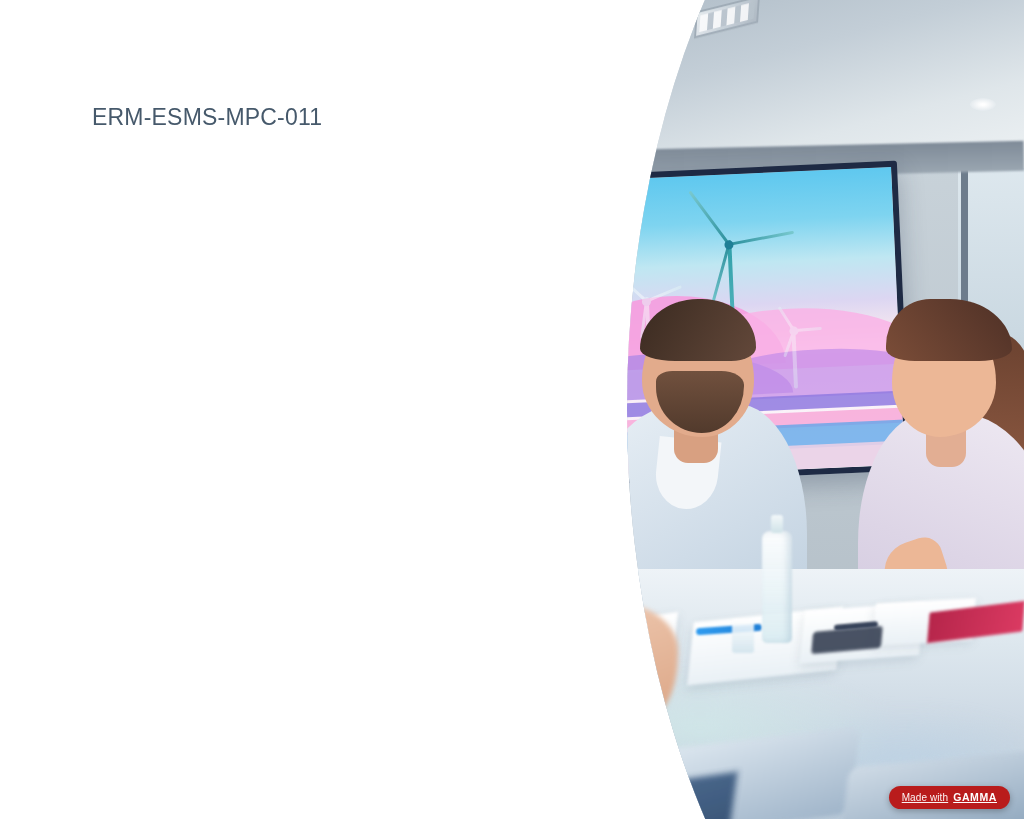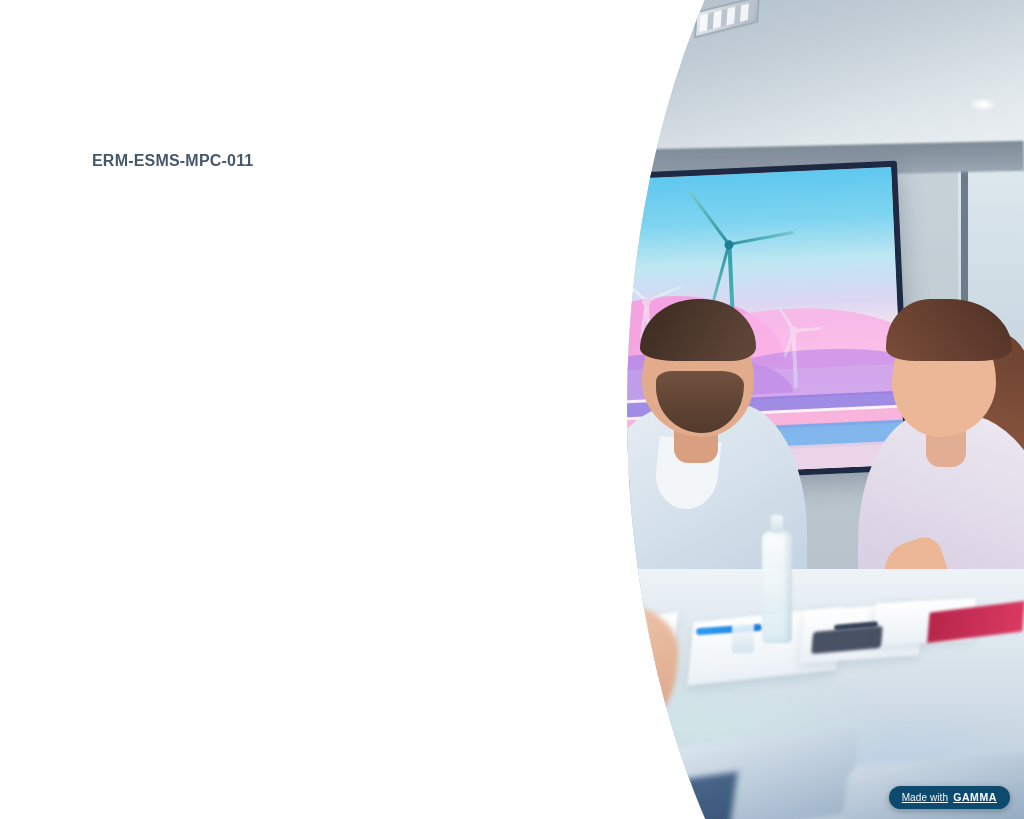--- a/index.html
+++ b/index.html
@@ -25,23 +25,22 @@
   }
   .title {
     font-size:54px;
     font-weight:700;
     line-height:1.13;
     letter-spacing:-0.9px;
     color:#36465a;
     max-width:420px;
   }
   .doc-code {
-    margin-top:48px;
-    font-size:16px;
-    font-weight:700;
+    font-size:23px;
+    font-weight:400;
     letter-spacing:0.2px;
     color:#46596b;
   }
   .body-text {
     margin-top:40px;
     font-size:25px;
     font-weight:400;
     line-height:1.56;
     letter-spacing:0.1px;
     color:#42566a;
@@ -385,21 +384,21 @@
     filter:blur(3px); opacity:.9;
   }
 
   
   .gamma-badge {
     position:absolute;
     right:14px; bottom:10px;
     display:flex; align-items:center; gap:5px;
     padding:5px 13px 6px;
     border-radius:999px;
-    background:#0c4a6e;
+    background:#b91c1c;
     color:#ffffff;
     font-size:10px;
     letter-spacing:.1px;
     box-shadow:0 2px 6px rgba(0,0,0,.28);
     z-index:40;
     justify-content:flex-end;
   }
   .gamma-badge .made { font-weight:400; opacity:.95; }
   .gamma-badge .brand {
     font-weight:700; letter-spacing:.6px; font-size:10.5px;

